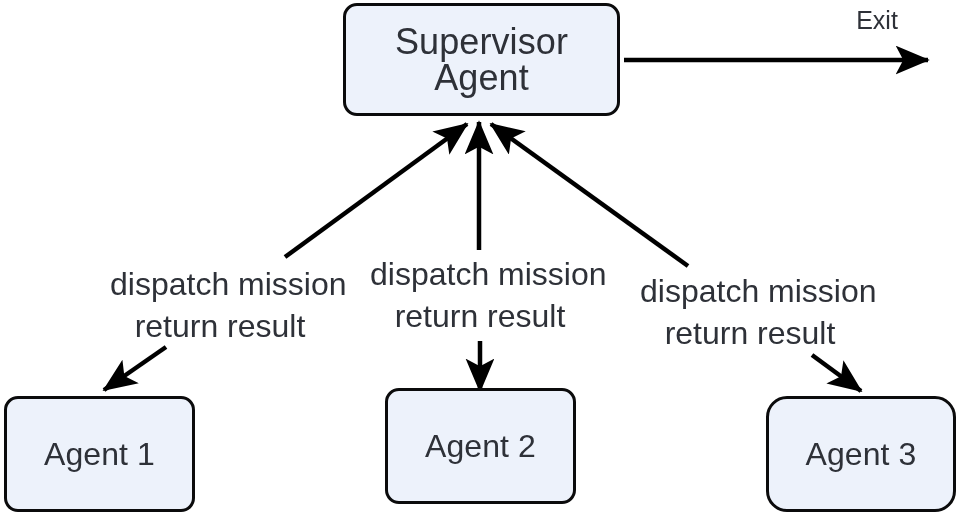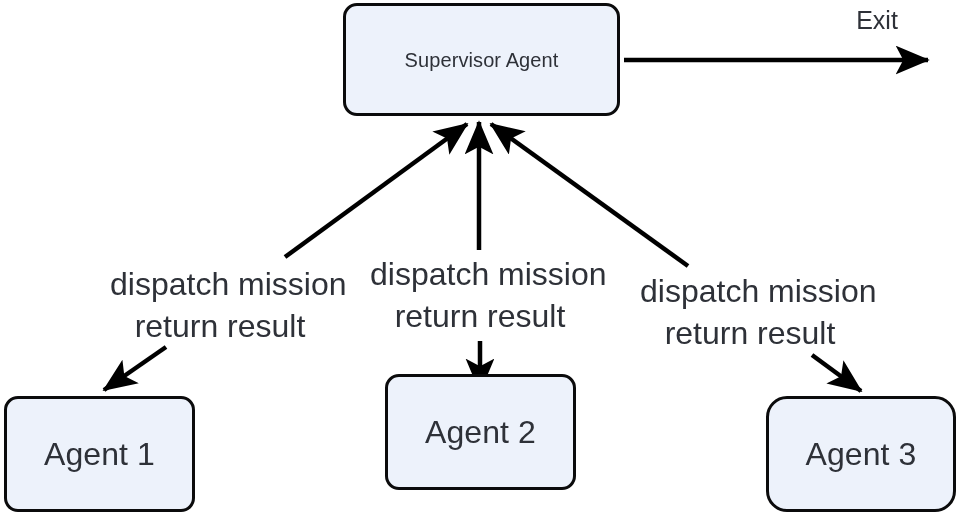--- a/index.html
+++ b/index.html
@@ -39,32 +39,32 @@
     font-weight: 400;
     letter-spacing: 0.1px;
     line-height: 1;
     z-index: 3;
   }
   #node-supervisor {
     left: 343px;
     top: 3px;
     width: 277px;
     height: 113px;
-    font-size: 20px;
+    font-size: 36px;
     text-align: center;
   }
   #node-agent-1 {
     left: 4px;
     top: 396px;
     width: 191px;
     height: 116px;
   }
   #node-agent-2 {
     left: 385px;
-    top: 374px;
+    top: 388px;
     width: 191px;
     height: 116px;
   }
   #node-agent-3 {
     left: 766px;
     top: 396px;
     width: 190px;
     height: 116px;
     border-radius: 21px;
   }

